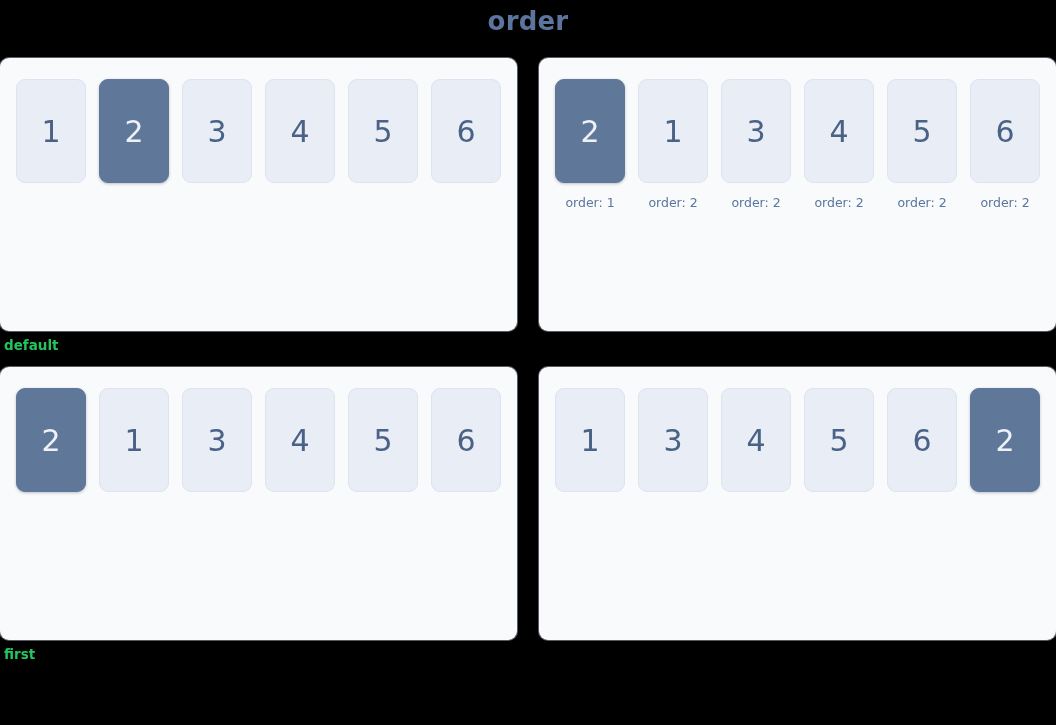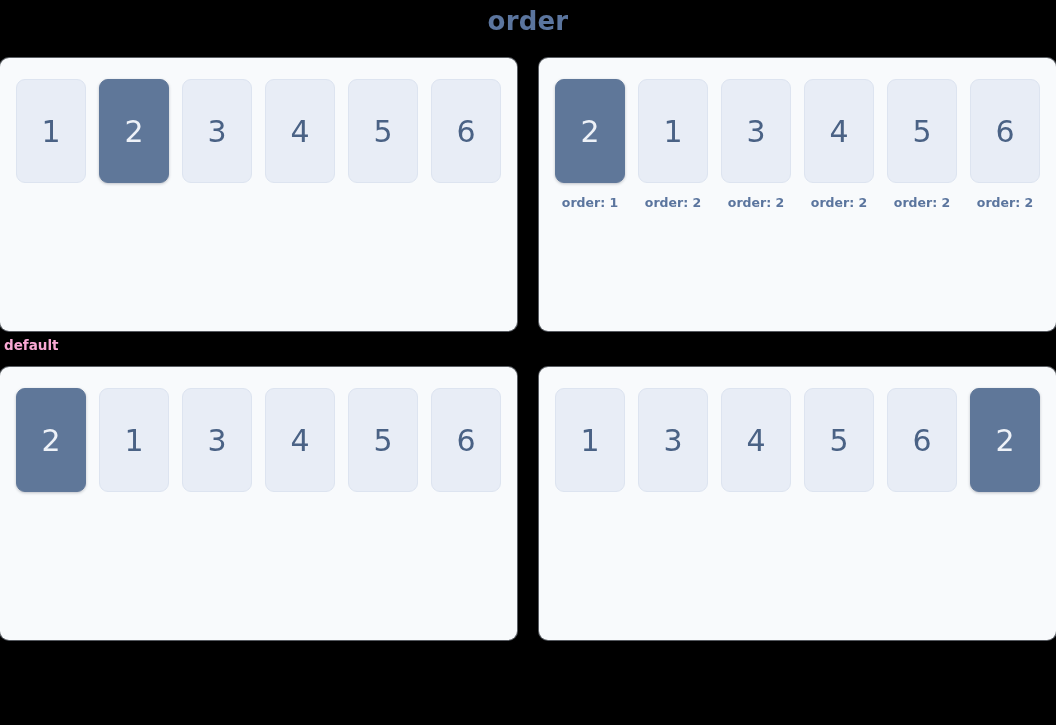--- a/index.html
+++ b/index.html
@@ -91,32 +91,32 @@
   .box.highlight {
     background: #5f7799;
     border-color: #5f7799;
     color: #eef2f8;
     box-shadow: 0 1px 3px rgba(15, 23, 42, 0.25);
   }
 
   .order-label {
     margin-top: 12px;
     font-size: 12.5px;
-    font-weight: bold;
+    font-weight: normal;
     color: #5b759e;
     white-space: nowrap;
     line-height: 15px;
   }
 
   .panel-caption {
     margin-top: 5px;
     padding-left: 4px;
     font-size: 13.5px;
     font-weight: bold;
-    color: #f9a8d4;
+    color: #22c55e;
     line-height: 18px;
   }
 </style>
 </head>
 <body>
 
 <div class="page">
 
   <div class="page-title">order</div>
 
@@ -195,20 +195,21 @@
             <div class="box">4</div>
           </div>
           <div class="item">
             <div class="box">5</div>
           </div>
           <div class="item">
             <div class="box">6</div>
           </div>
         </div>
       </div>
+      <div class="panel-caption">first</div>
     </div>
 
     <div class="cell">
       <div class="panel">
         <div class="row">
           <div class="item">
             <div class="box">1</div>
           </div>
           <div class="item">
             <div class="box">3</div>

